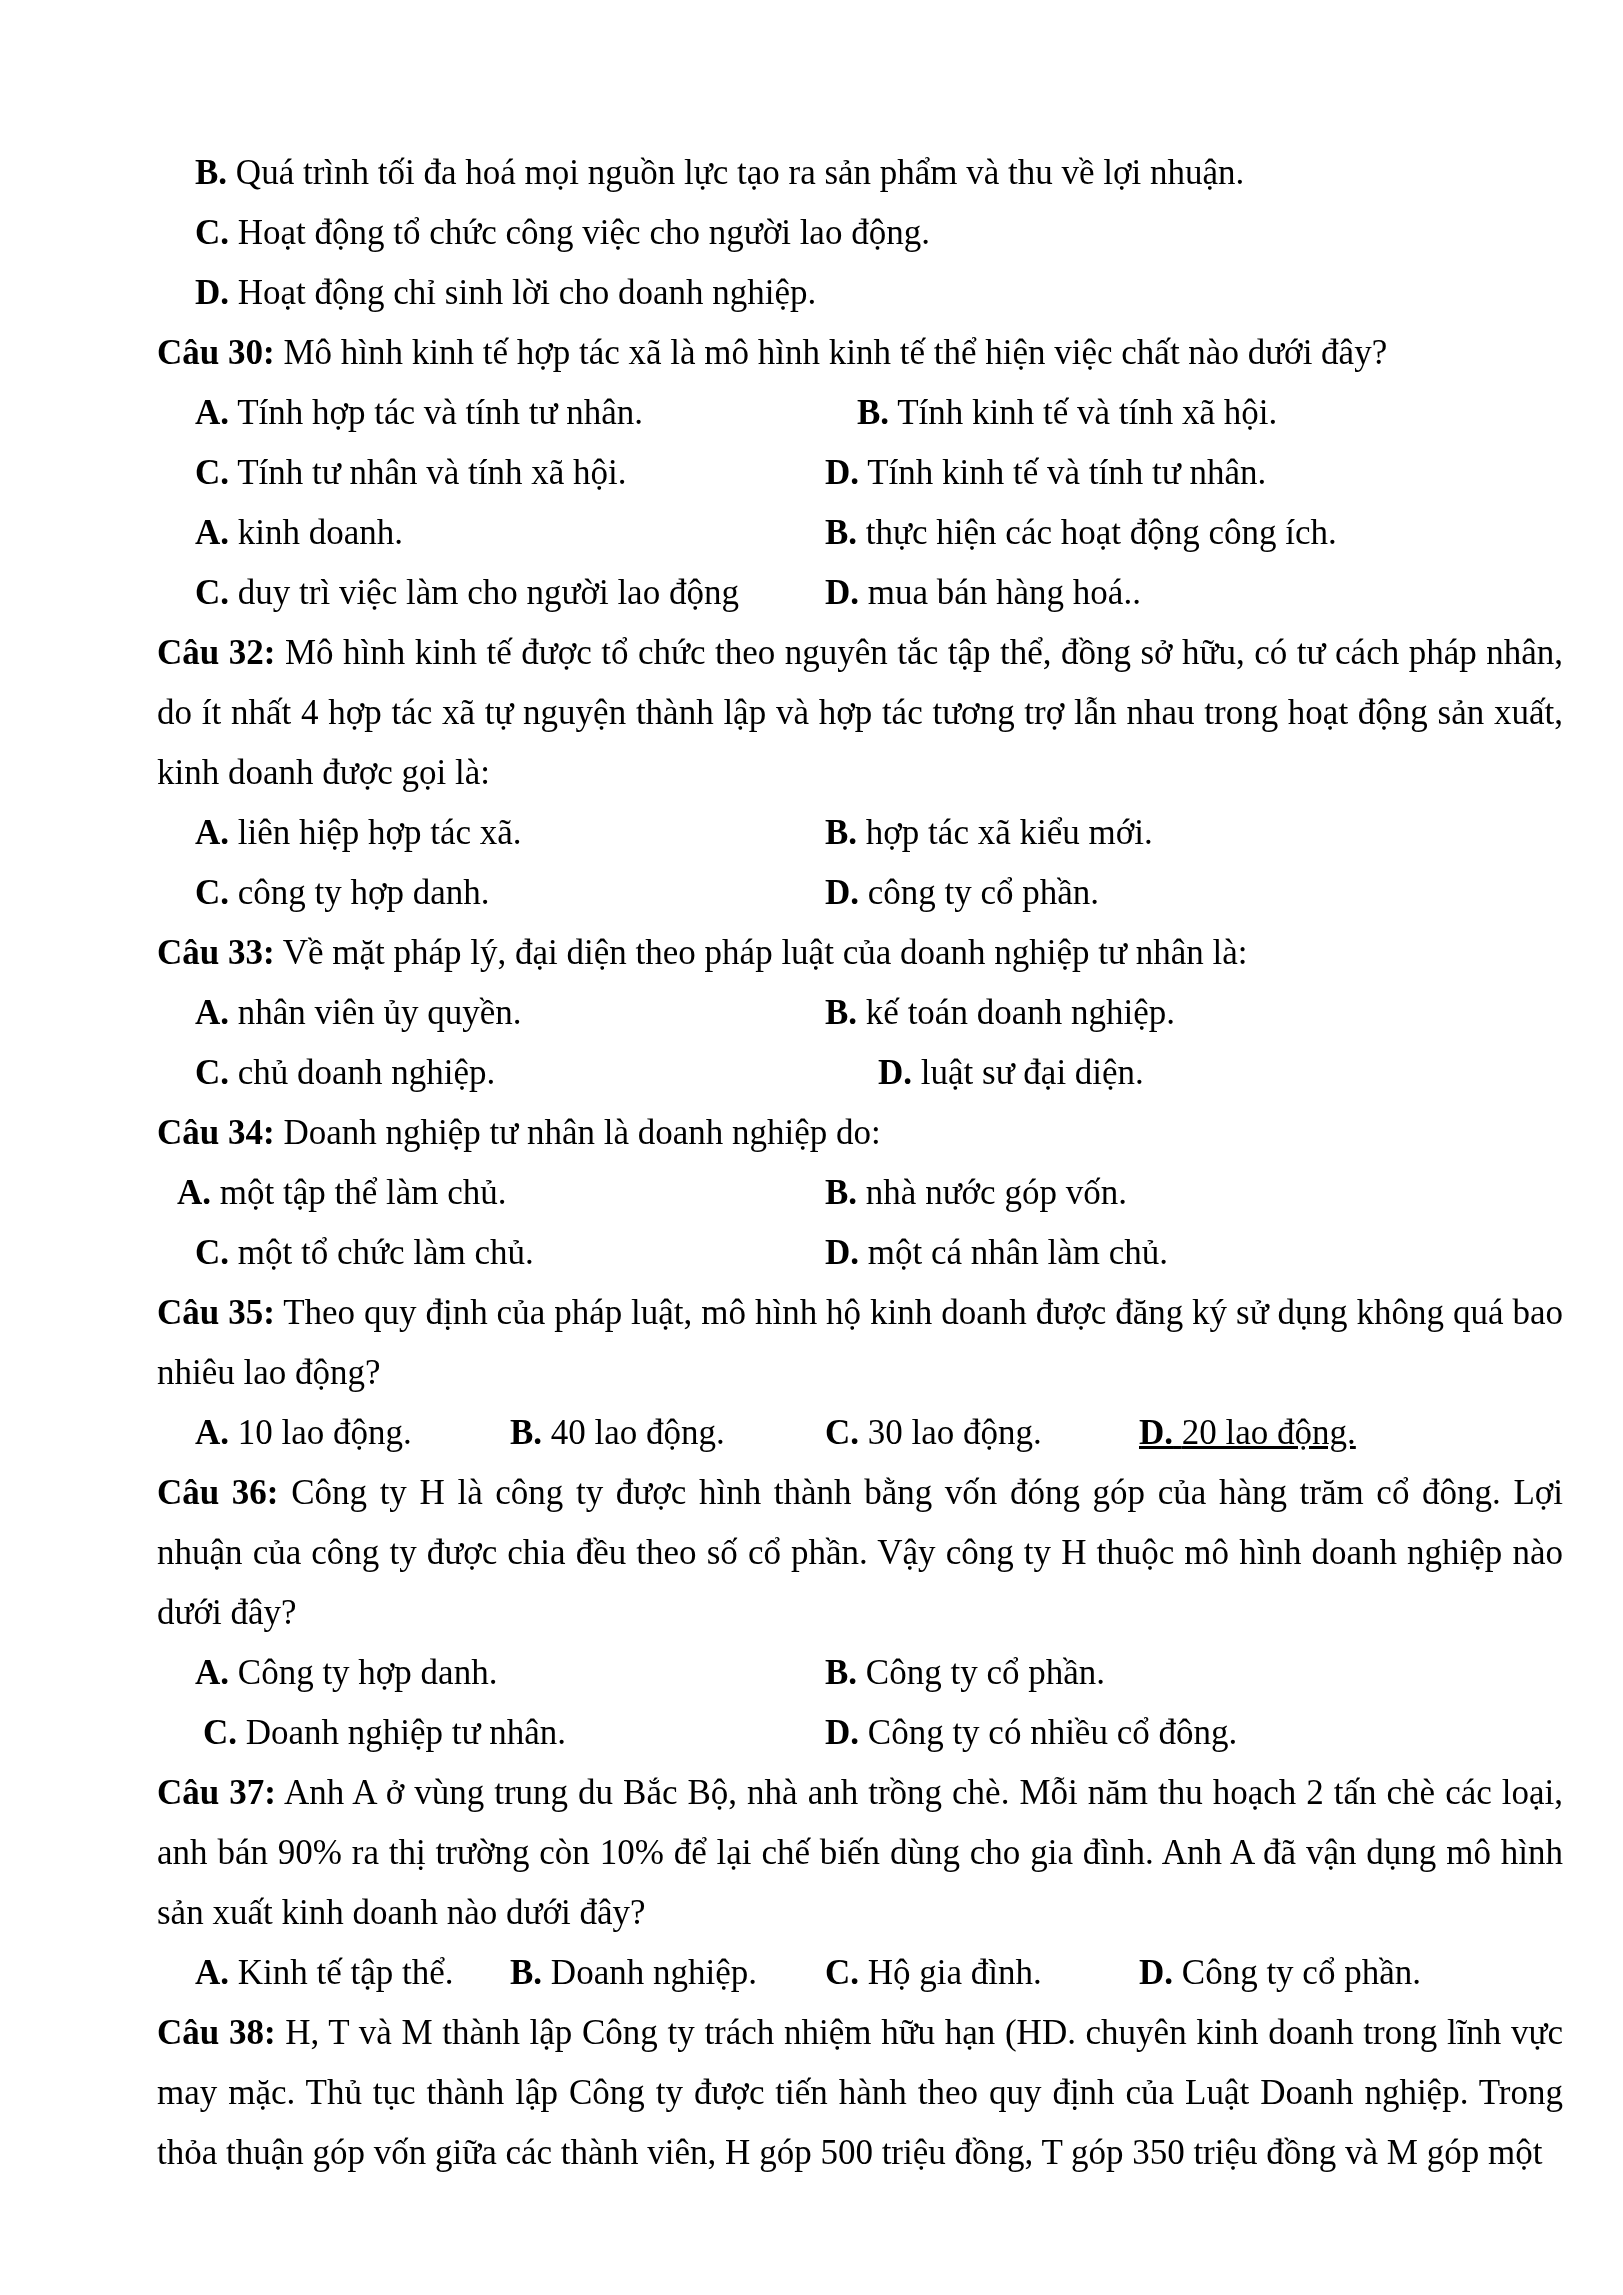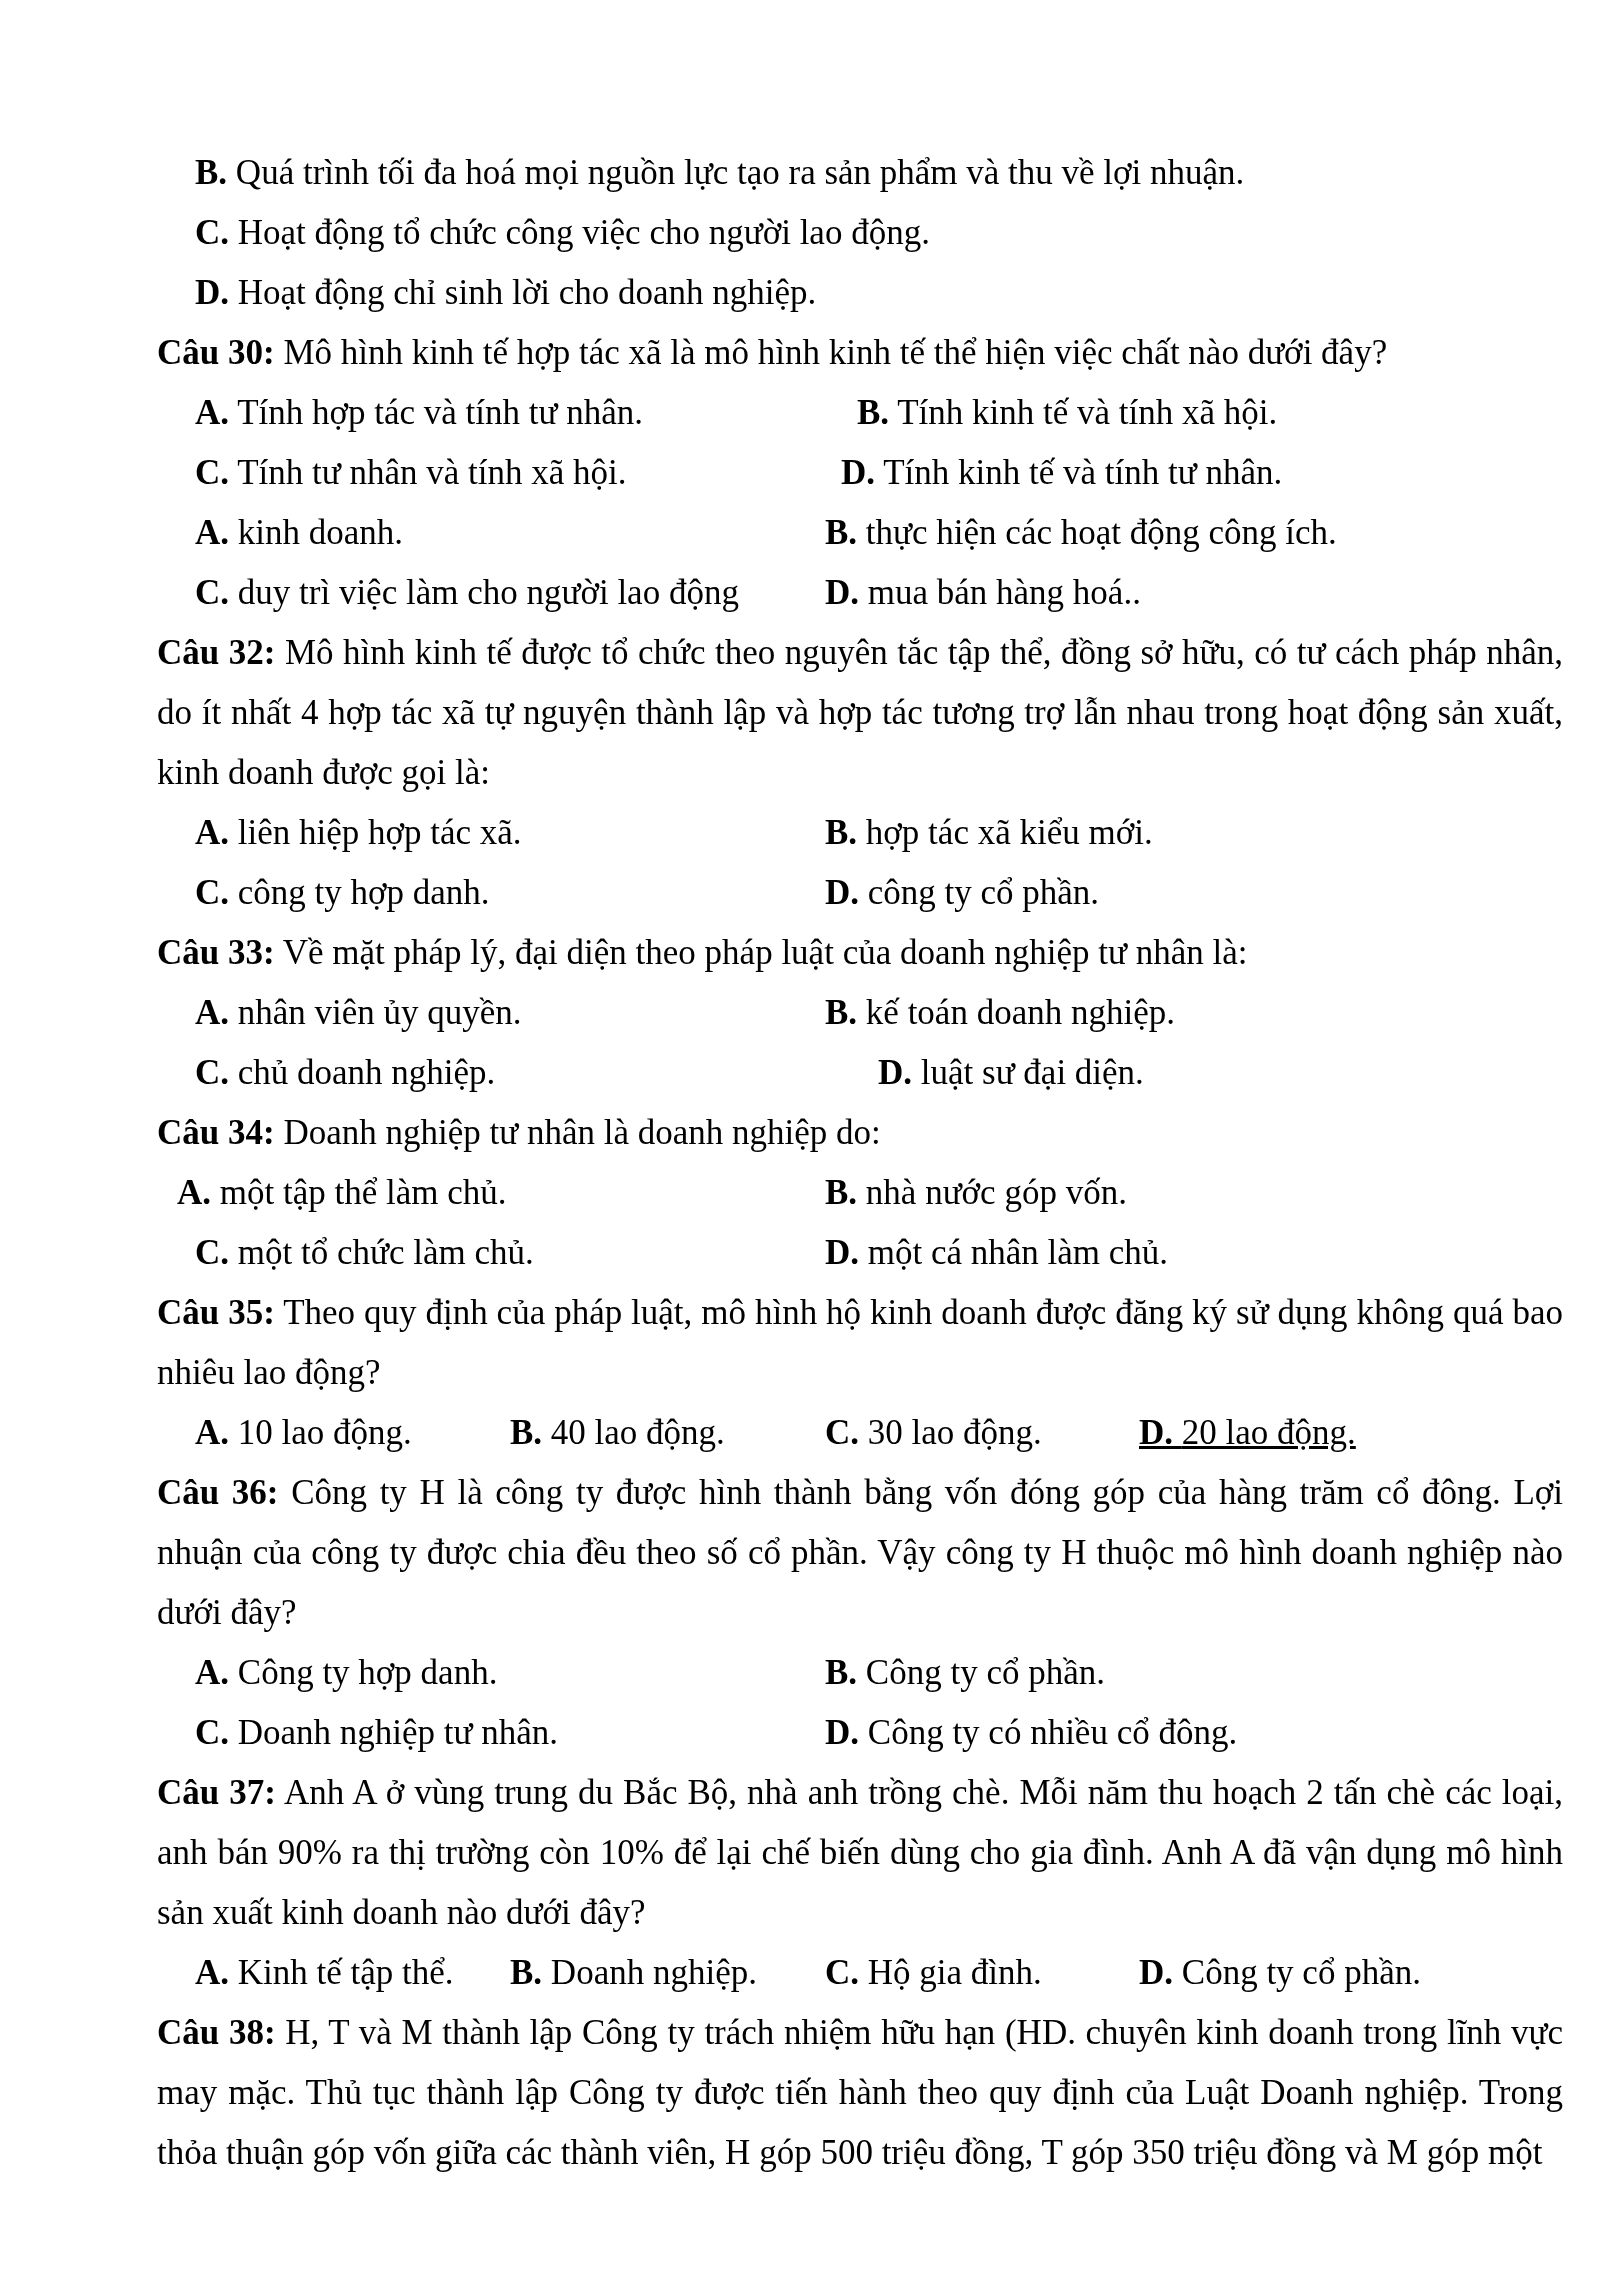--- a/index.html
+++ b/index.html
@@ -54,21 +54,21 @@
     <p class="q-text"><span class="b">Câu 30:</span> <span>Mô hình kinh tế hợp tác xã là mô hình kinh tế thể hiện việc chất nào dưới đây?</span></p>
     <div>
         <div class="opt-row">
   <span class="opt" style="left: 38px;"><span class="b">A.</span> <span>Tính hợp tác và tính tư nhân.</span></span>
 
   <span class="opt" style="left: 668px; margin-left: 32px;"><span class="b">B.</span> <span>Tính kinh tế và tính xã hội.</span></span>
 </div>
         <div class="opt-row">
   <span class="opt" style="left: 38px;"><span class="b">C.</span> <span>Tính tư nhân và tính xã hội.</span></span>
 
-  <span class="opt" style="left: 668px; margin-left: 16px;"><span class="b">D.</span> <span>Tính kinh tế và tính tư nhân.</span></span>
+  <span class="opt" style="left: 668px;"><span class="b">D.</span> <span>Tính kinh tế và tính tư nhân.</span></span>
 </div>
       </div>
   </section>
 
   <section>
     <div>
         <div class="opt-row">
   <span class="opt" style="left: 38px;"><span class="b">A.</span> <span>kinh doanh.</span></span>
 
   <span class="opt" style="left: 668px;"><span class="b">B.</span> <span>thực hiện các hoạt động công ích.</span></span>
@@ -146,21 +146,21 @@
 
   <section>
     <p class="q-text"><span class="b">Câu 36:</span> <span>Công ty H là công ty được hình thành bằng vốn đóng góp của hàng trăm cổ đông. Lợi nhuận của công ty được chia đều theo số cổ phần. Vậy công ty H thuộc mô hình doanh nghiệp nào dưới đây?</span></p>
     <div>
         <div class="opt-row">
   <span class="opt" style="left: 38px;"><span class="b">A.</span> <span>Công ty hợp danh.</span></span>
 
   <span class="opt" style="left: 668px;"><span class="b">B.</span> <span>Công ty cổ phần.</span></span>
 </div>
         <div class="opt-row">
-  <span class="opt" style="left: 38px;"><span class="b">C.</span> <span>Doanh nghiệp tư nhân.</span></span>
+  <span class="opt" style="left: 46px;"><span class="b">C.</span> <span>Doanh nghiệp tư nhân.</span></span>
 
   <span class="opt" style="left: 668px;"><span class="b">D.</span> <span>Công ty có nhiều cổ đông.</span></span>
 </div>
       </div>
   </section>
 
   <section>
     <p class="q-text"><span class="b">Câu 37:</span> <span>Anh A ở vùng trung du Bắc Bộ, nhà anh trồng chè. Mỗi năm thu hoạch 2 tấn chè các loại, anh bán 90% ra thị trường còn 10% để lại chế biến dùng cho gia đình. Anh A đã vận dụng mô hình sản xuất kinh doanh nào dưới đây?</span></p>
     <div>
         <div class="opt-row">

